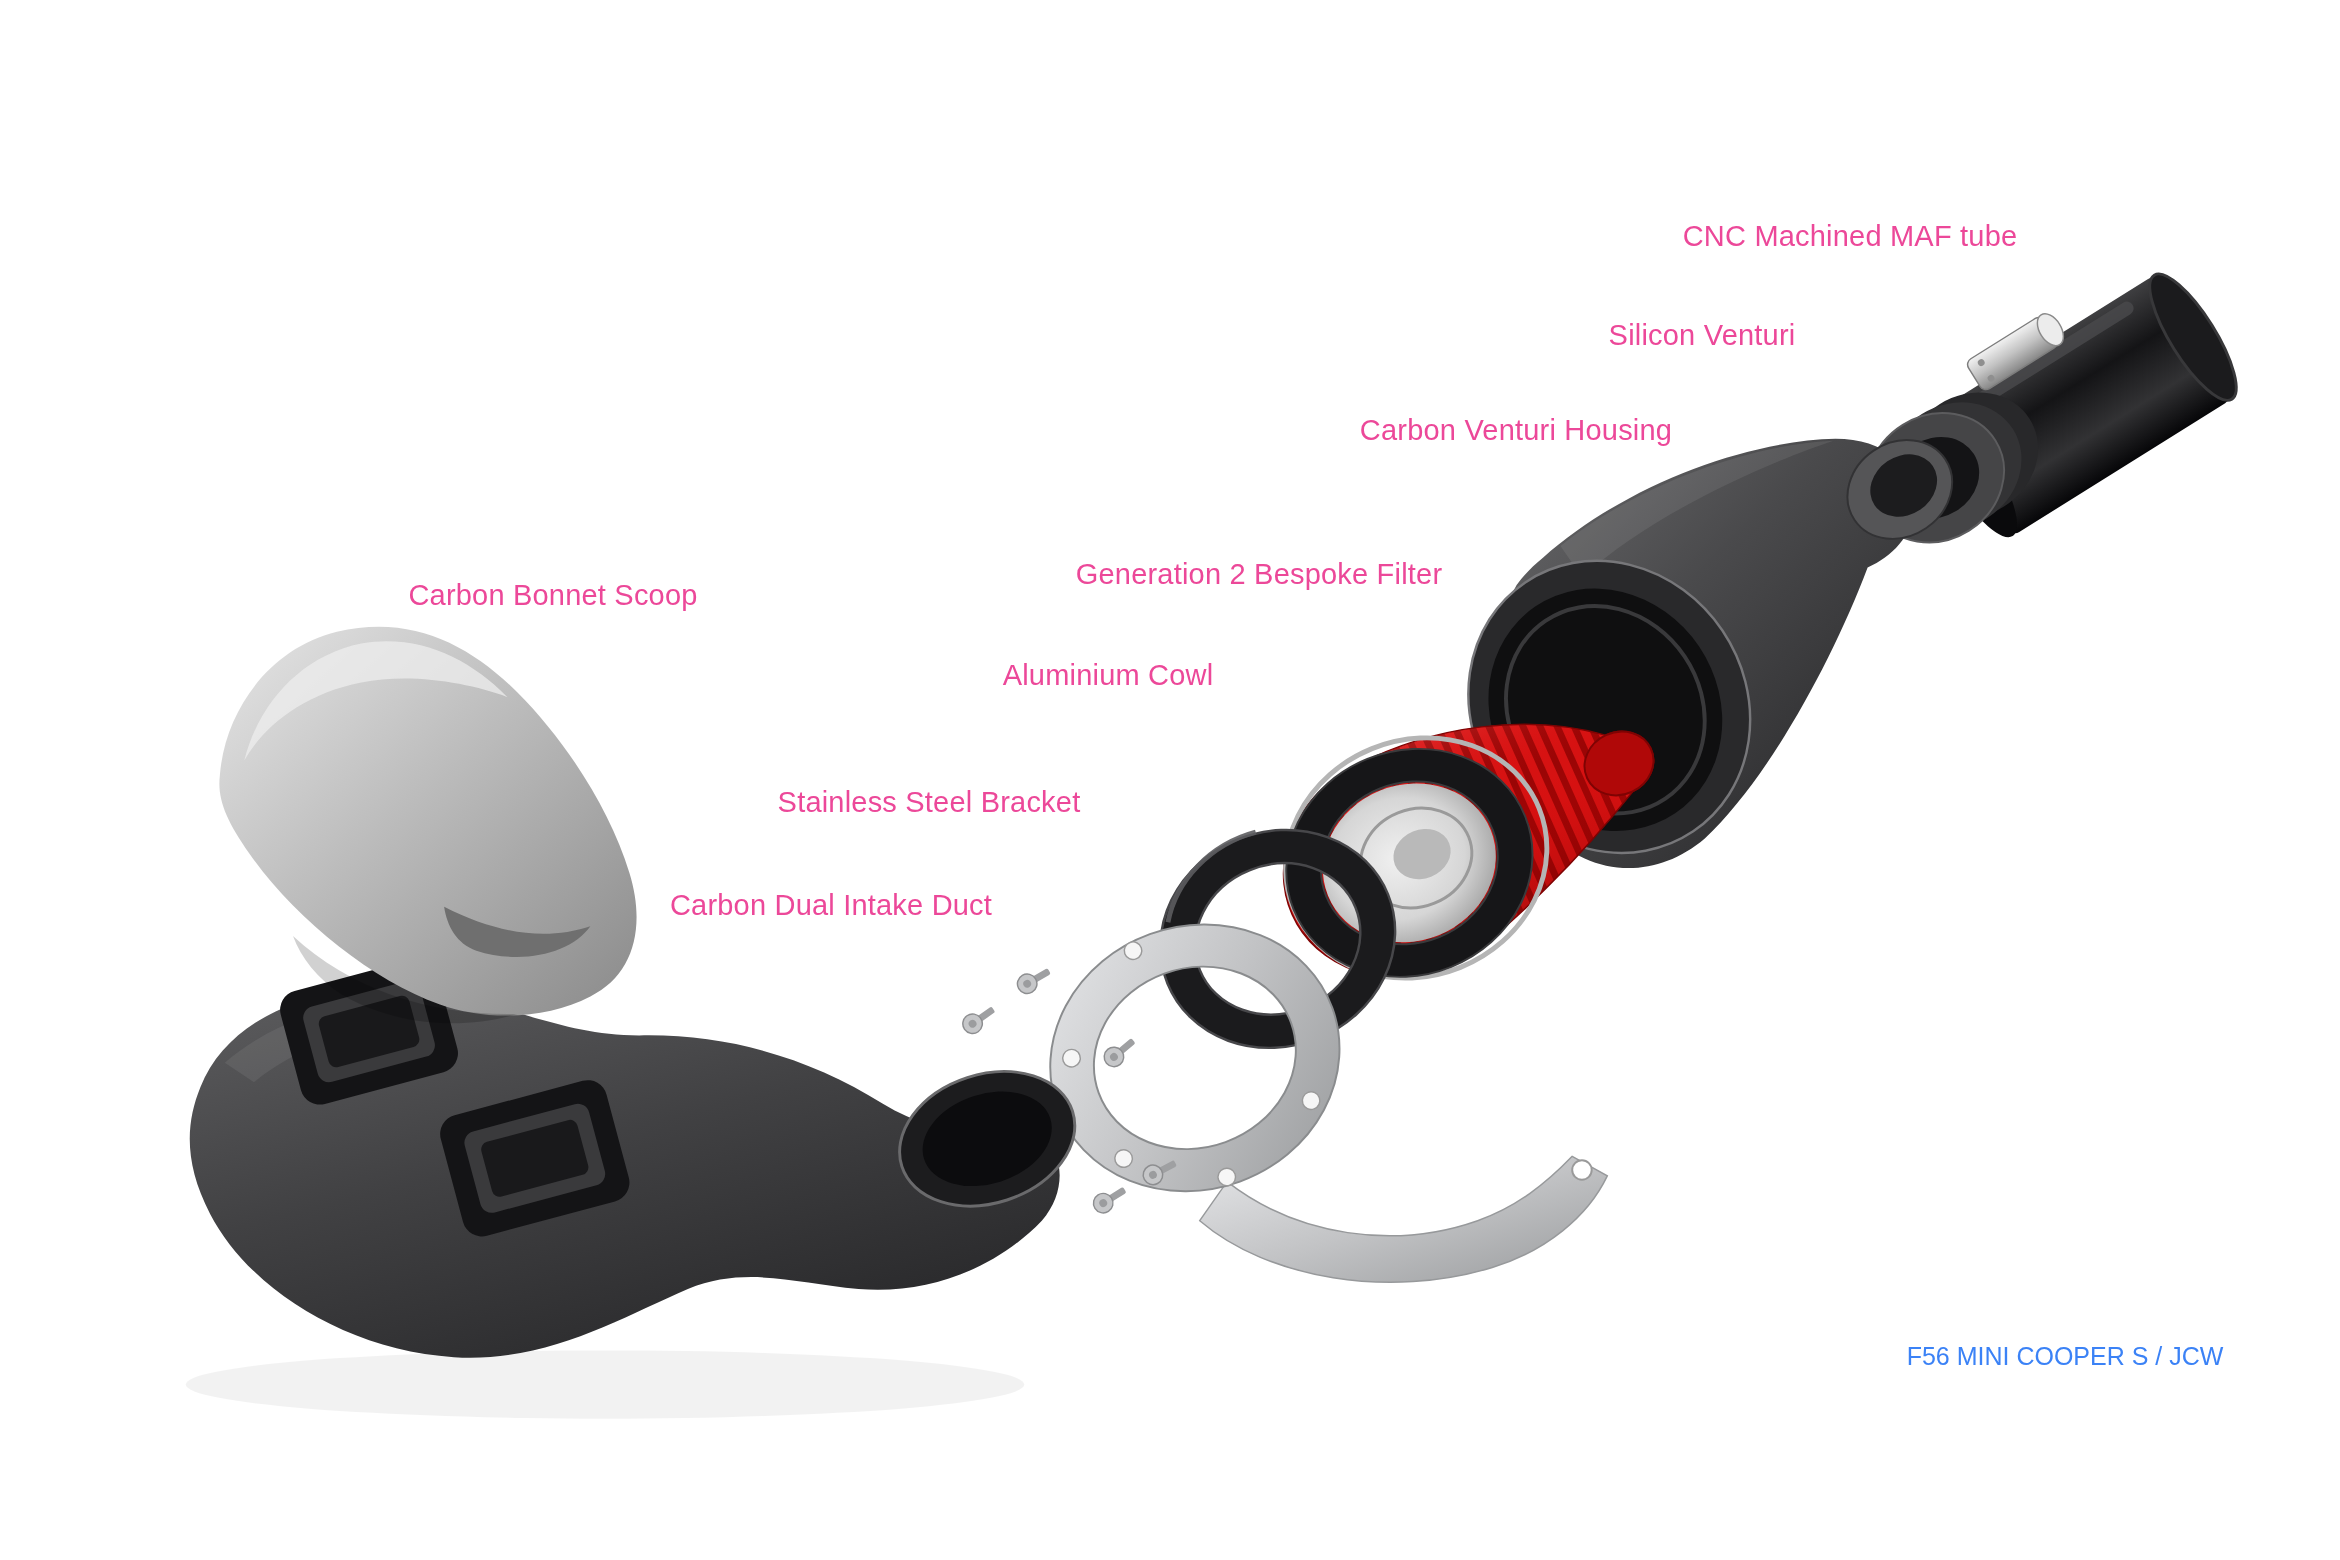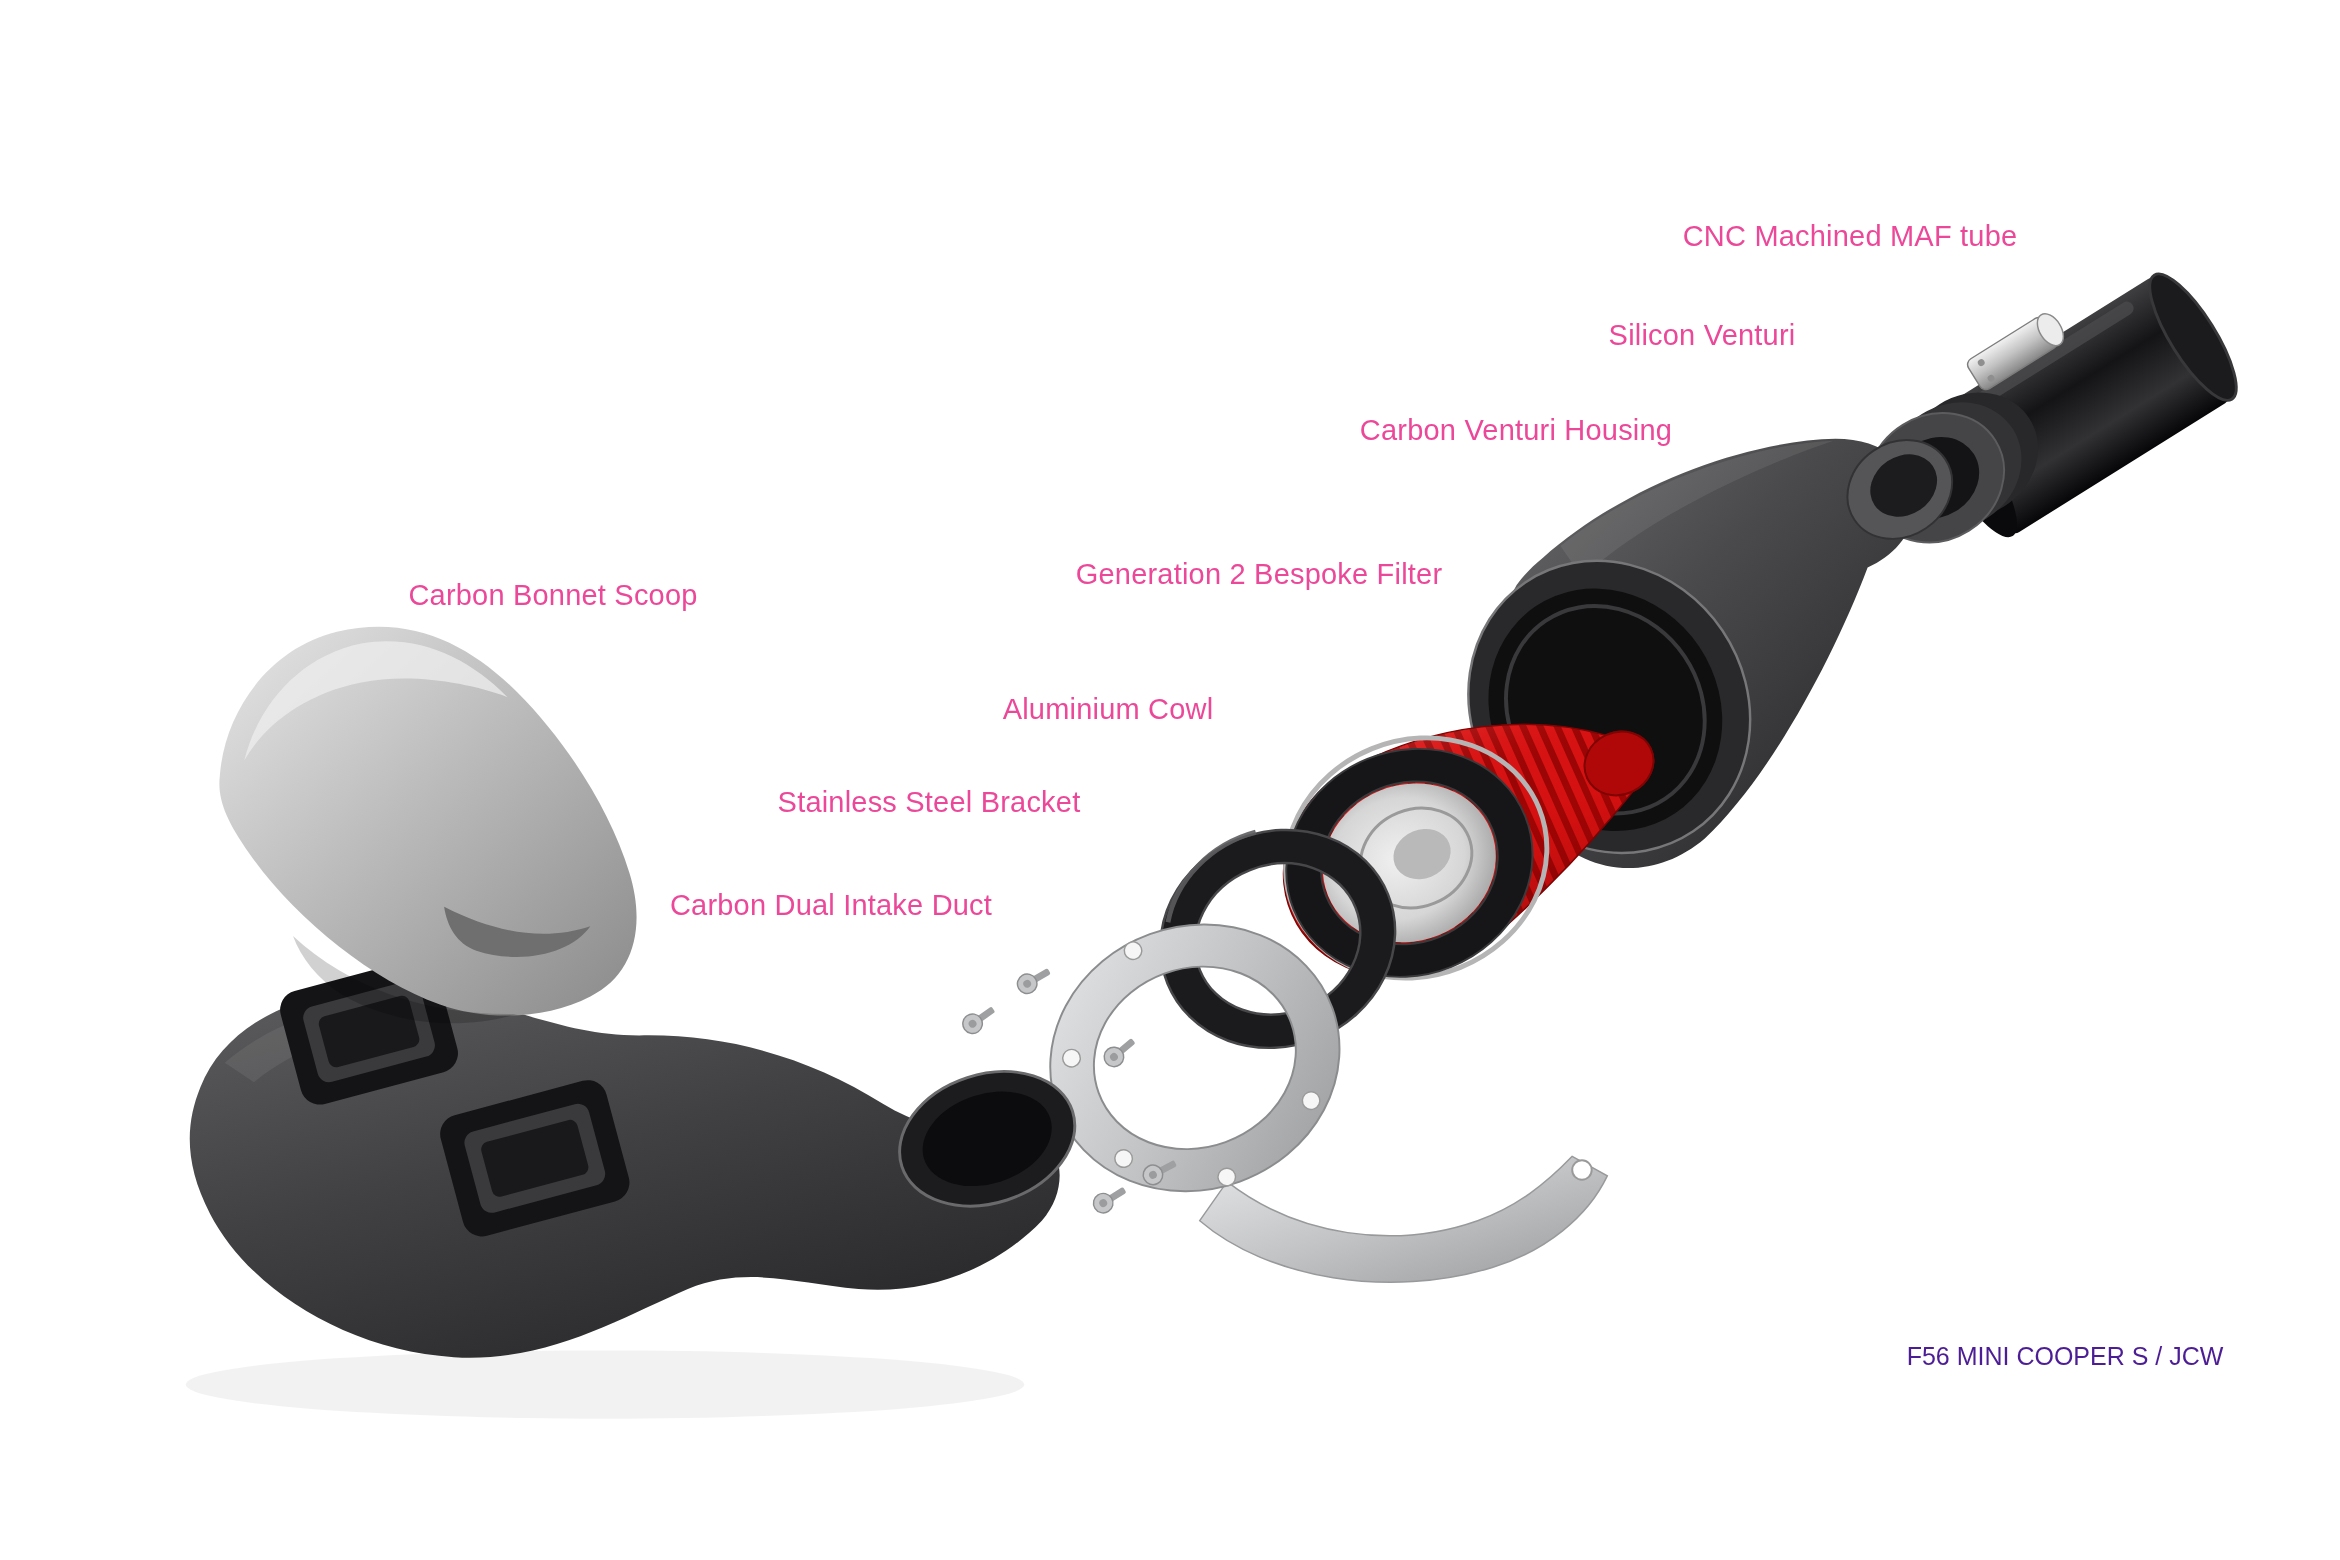--- a/index.html
+++ b/index.html
@@ -16,28 +16,28 @@
     transform:translate(-50%,-50%);
     font-size:29px;
     color:#ec4899;
     letter-spacing:0.2px;
     white-space:nowrap;
   }
   #lbl-maf{left:1850px;top:236px}
   #lbl-coupler{left:1702px;top:335px}
   #lbl-venturi{left:1516px;top:430px}
   #lbl-filter{left:1259px;top:574px}
-  #lbl-cowl{left:1108px;top:709px}
+  #lbl-cowl{left:1108px;top:675px}
   #lbl-bracket{left:929px;top:802px}
   #lbl-duct{left:831px;top:905px}
   #lbl-scoop{left:553px;top:595px}
   #caption{
     position:absolute;left:2065px;top:1356px;
     transform:translate(-50%,-50%);
-    font-size:25px;color:#4c1d95;white-space:nowrap;
+    font-size:25px;color:#3b82f6;white-space:nowrap;
   }
 </style>
 </head>
 <body>
 
 <div class="stage">
 
   <svg width="2341" height="1560" viewBox="0 0 2400 1600">
     <defs>
       <linearGradient id="gScoop" x1="0" y1="0" x2="1" y2="1">

